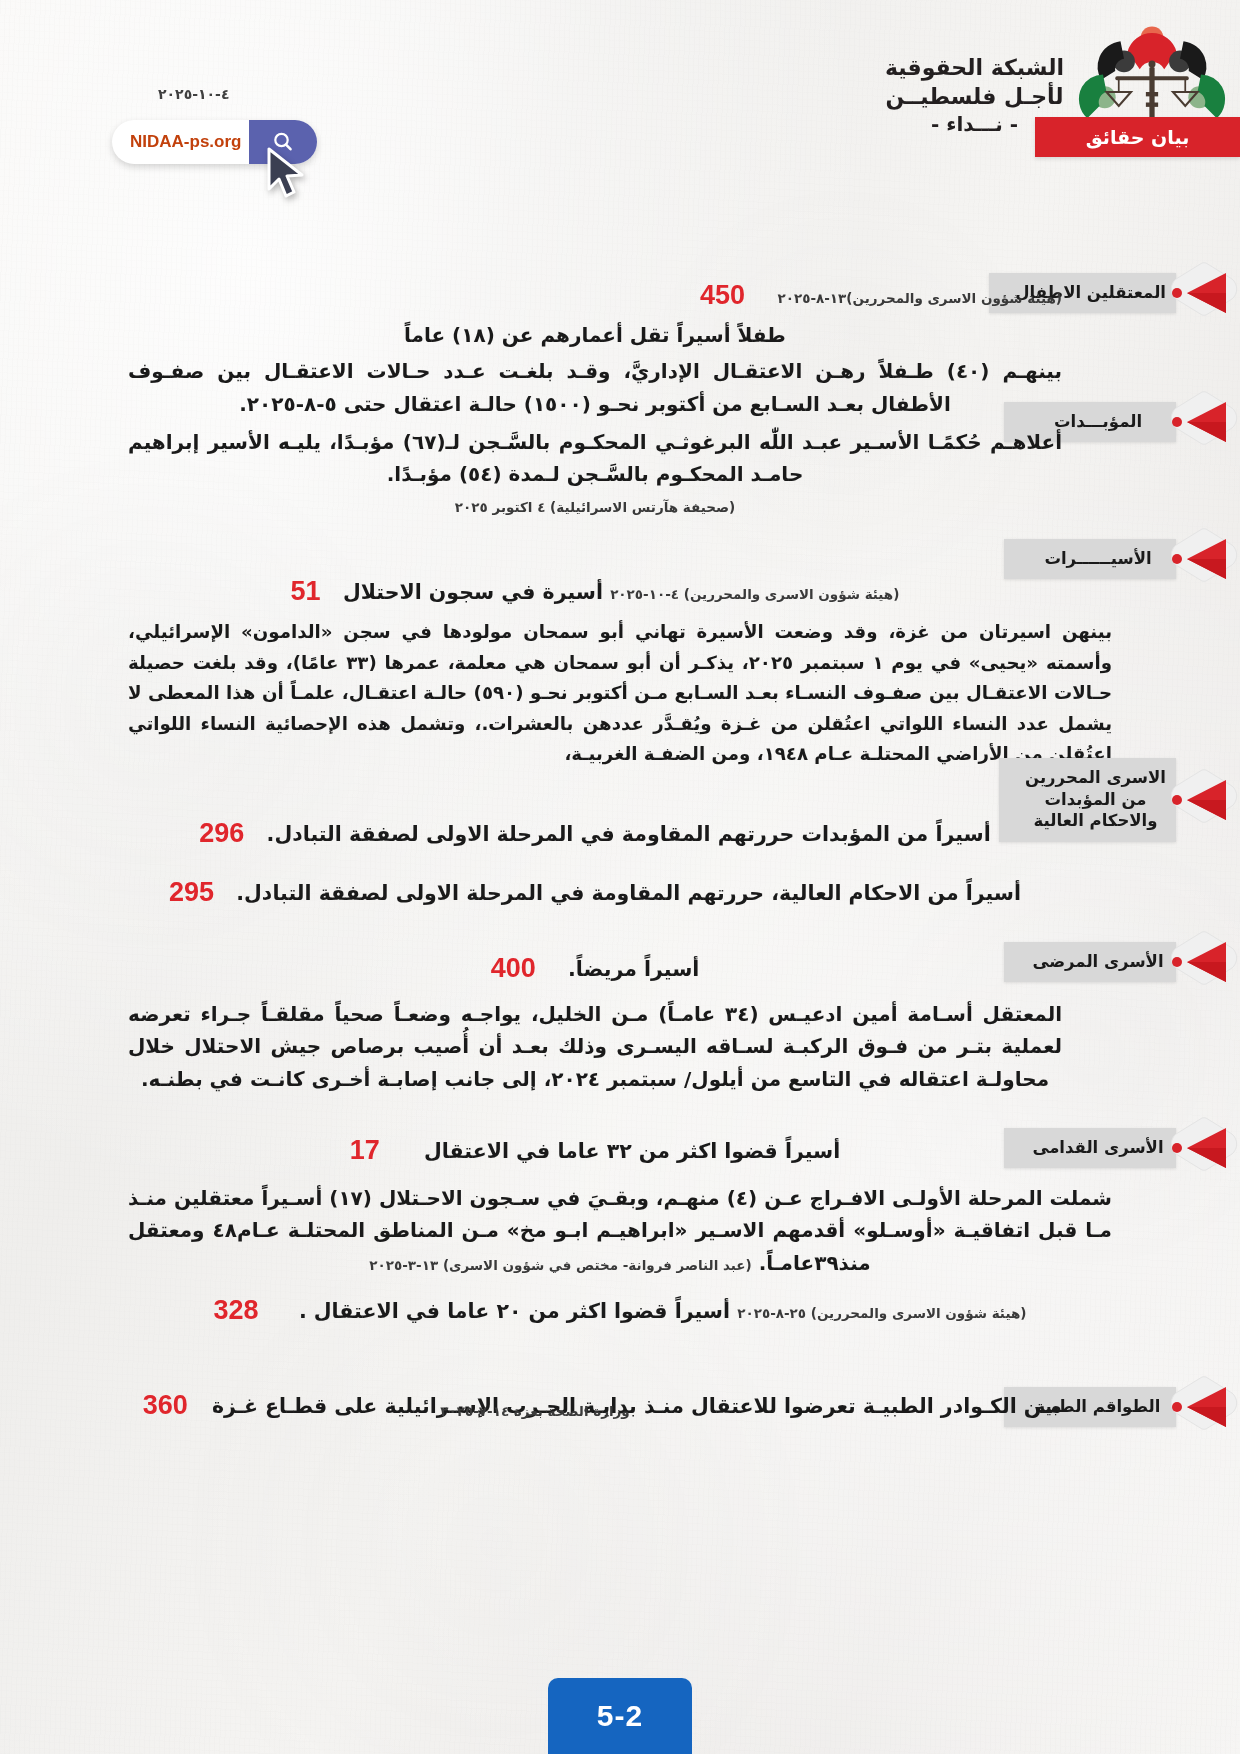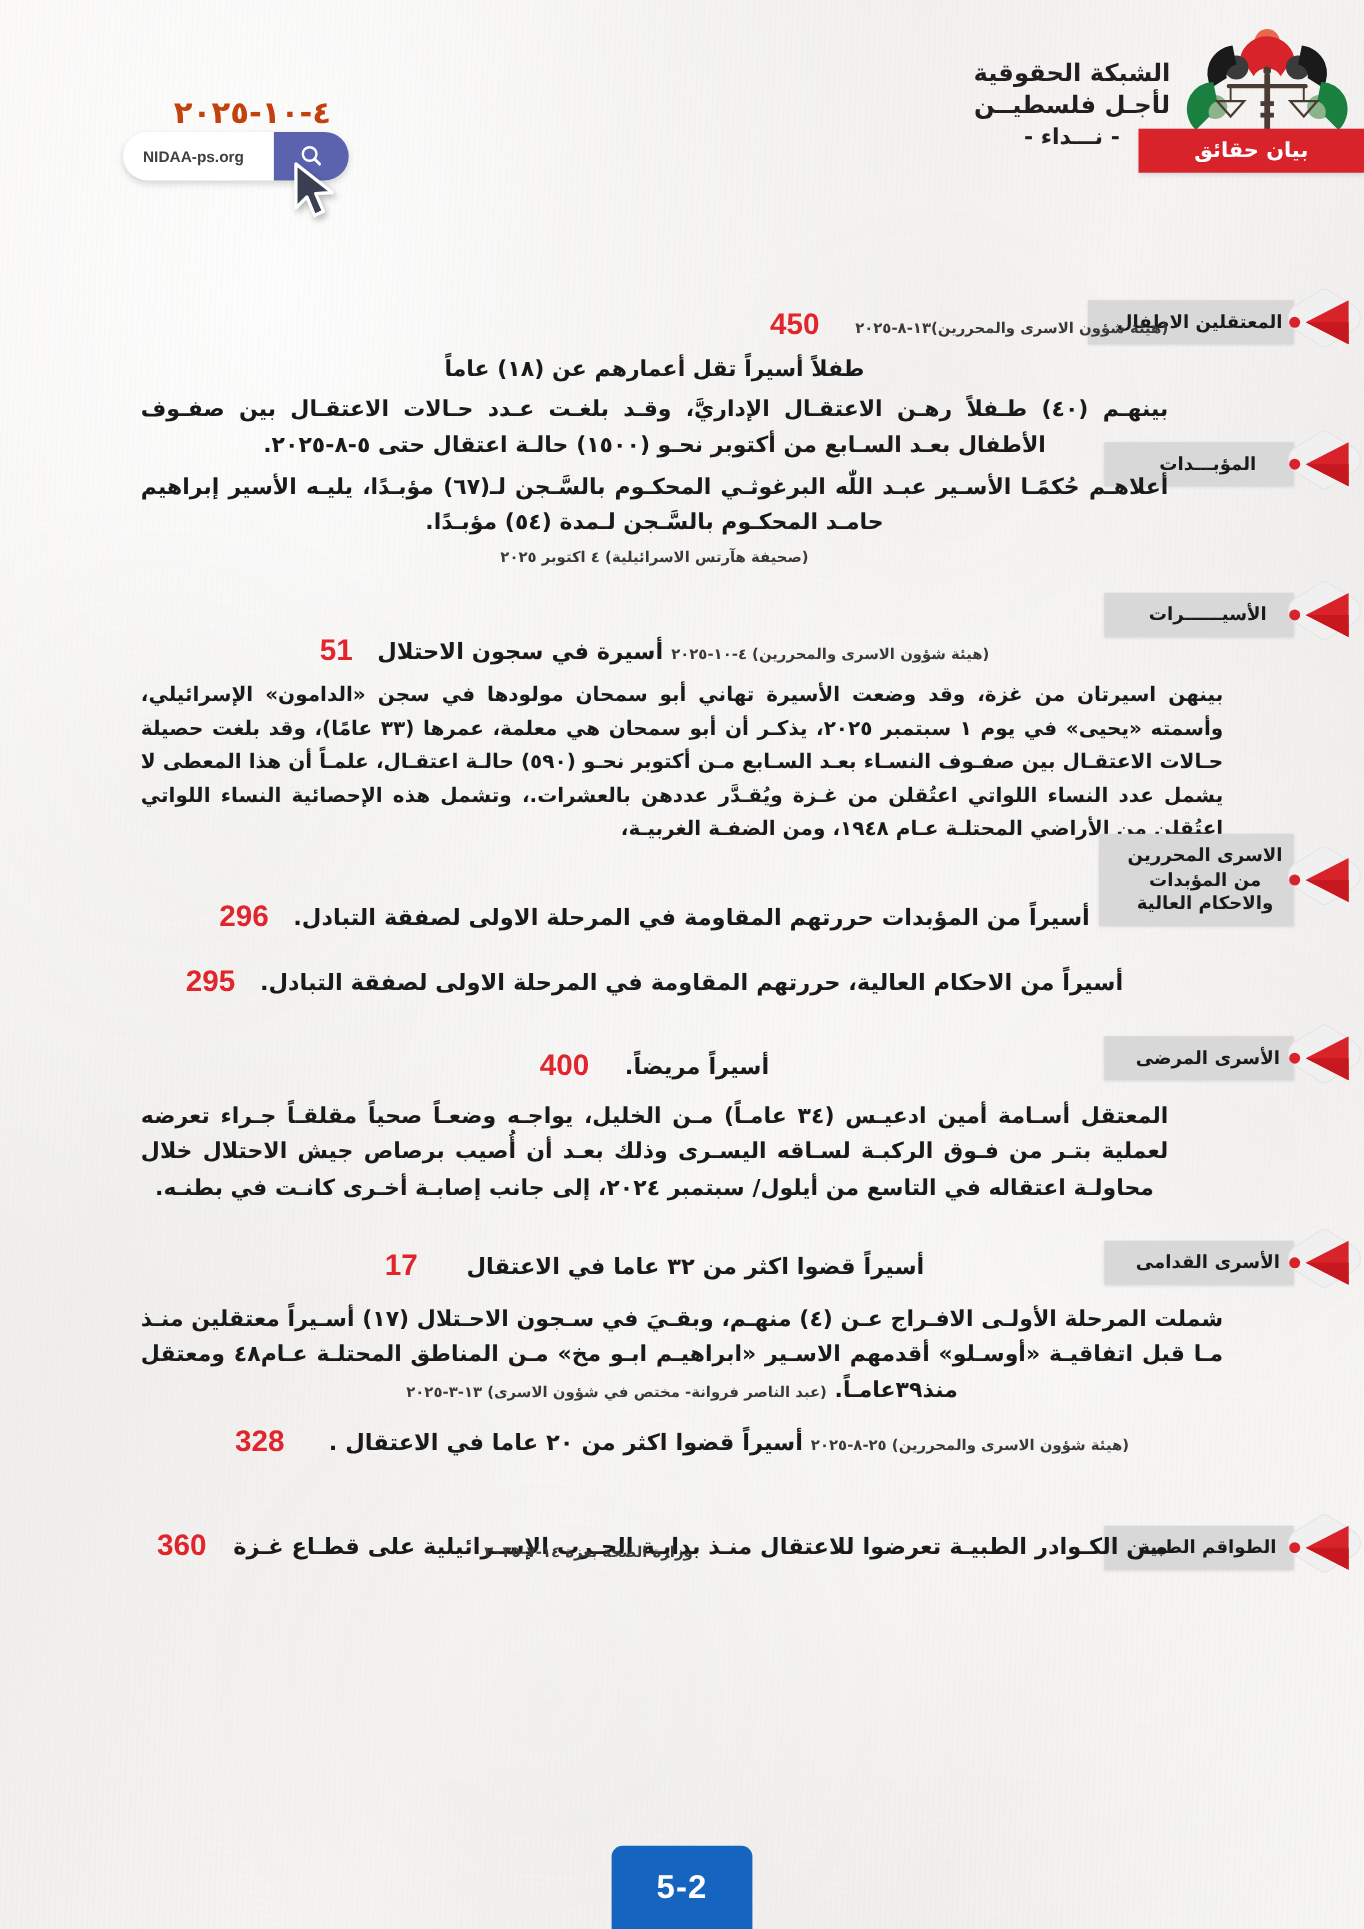--- a/index.html
+++ b/index.html
@@ -41,23 +41,23 @@
       radial-gradient(circle at 88% 60%, rgba(165,163,160,.10) 0%, transparent 16%);
   }
 
   .sheet { position: relative; width: 1240px; height: 1754px; }
 
   
   .date-stamp {
     position: absolute;
     top: 86px; left: 158px;
     font-family: "DejaVu Sans", sans-serif;
-    font-size: 28px;
-    font-weight: 700;
-    color: #c2410c;
+    font-size: 14px;
+    font-weight: 700;
+    color: #404040;
     letter-spacing: .5px;
   }
 
   .search-widget {
     position: absolute;
     top: 120px; left: 112px;
     width: 205px; height: 44px;
   }
   .search-pill {
     position: absolute;
@@ -65,23 +65,23 @@
     background: #ffffff;
     border-radius: 26px;
     box-shadow: 0 3px 7px rgba(0,0,0,.16);
     display: flex;
     align-items: center;
     justify-content: flex-start;
     direction: ltr;
   }
   .search-url {
     font-family: "Liberation Sans", sans-serif;
-    font-size: 14px;
-    font-weight: 700;
-    color: #404040;
+    font-size: 17px;
+    font-weight: 700;
+    color: #c2410c;
     margin-left: 18px;
     white-space: nowrap;
   }
   .search-btn {
     position: absolute;
     top: 0; right: 0;
     width: 68px; height: 44px;
     background: #5b62ae;
     border-radius: 0 24px 24px 0;
     display: flex; align-items: center; justify-content: center;
@@ -203,21 +203,21 @@
     color: #3a3a3a;
     margin-top: 4px;
   }
   .src-right { text-align: right; }
 
   
   .page-tab {
     position: absolute;
     bottom: 0; left: 50%;
     transform: translateX(-50%);
-    width: 128px; height: 76px;
+    width: 144px; height: 76px;
     background: #1565c0;
     border-radius: 10px 10px 0 0;
     color: #ffffff;
     display: flex; align-items: center; justify-content: center;
     font-family: "Liberation Sans", sans-serif;
     font-size: 30px;
     font-weight: 700;
     letter-spacing: 1px;
     direction: ltr;
   }

